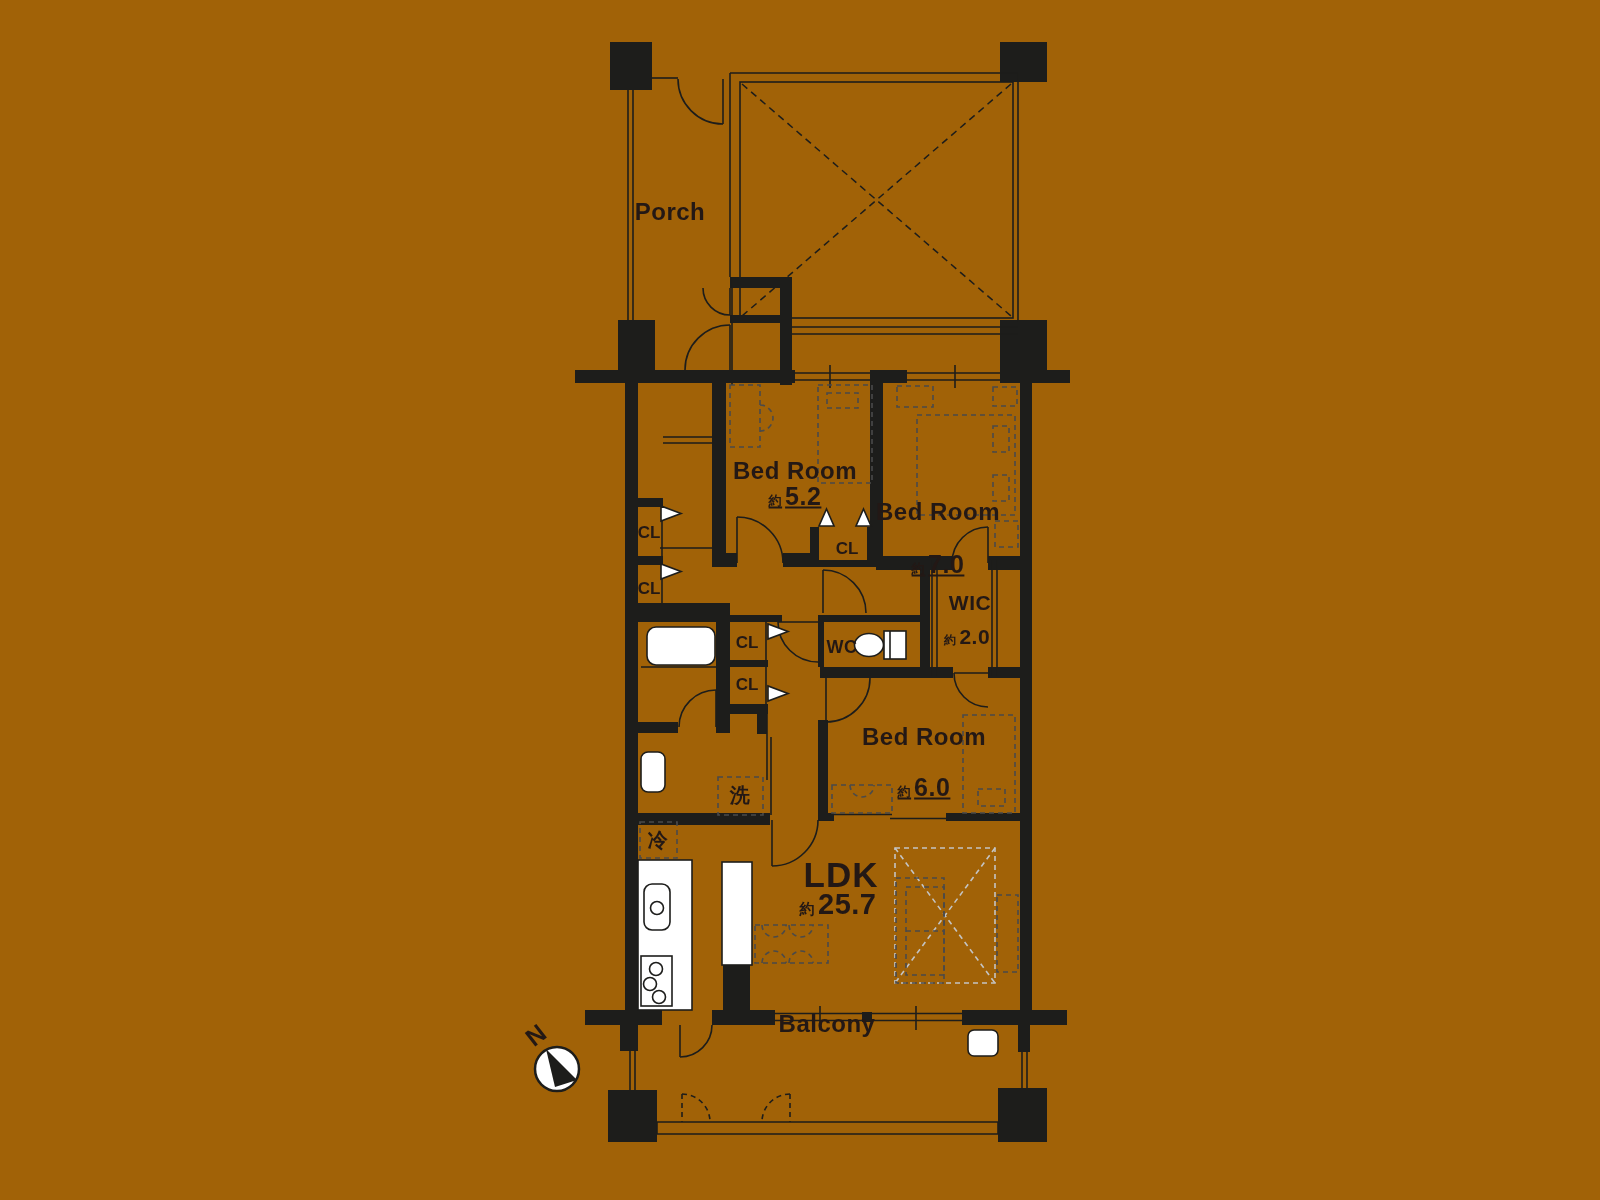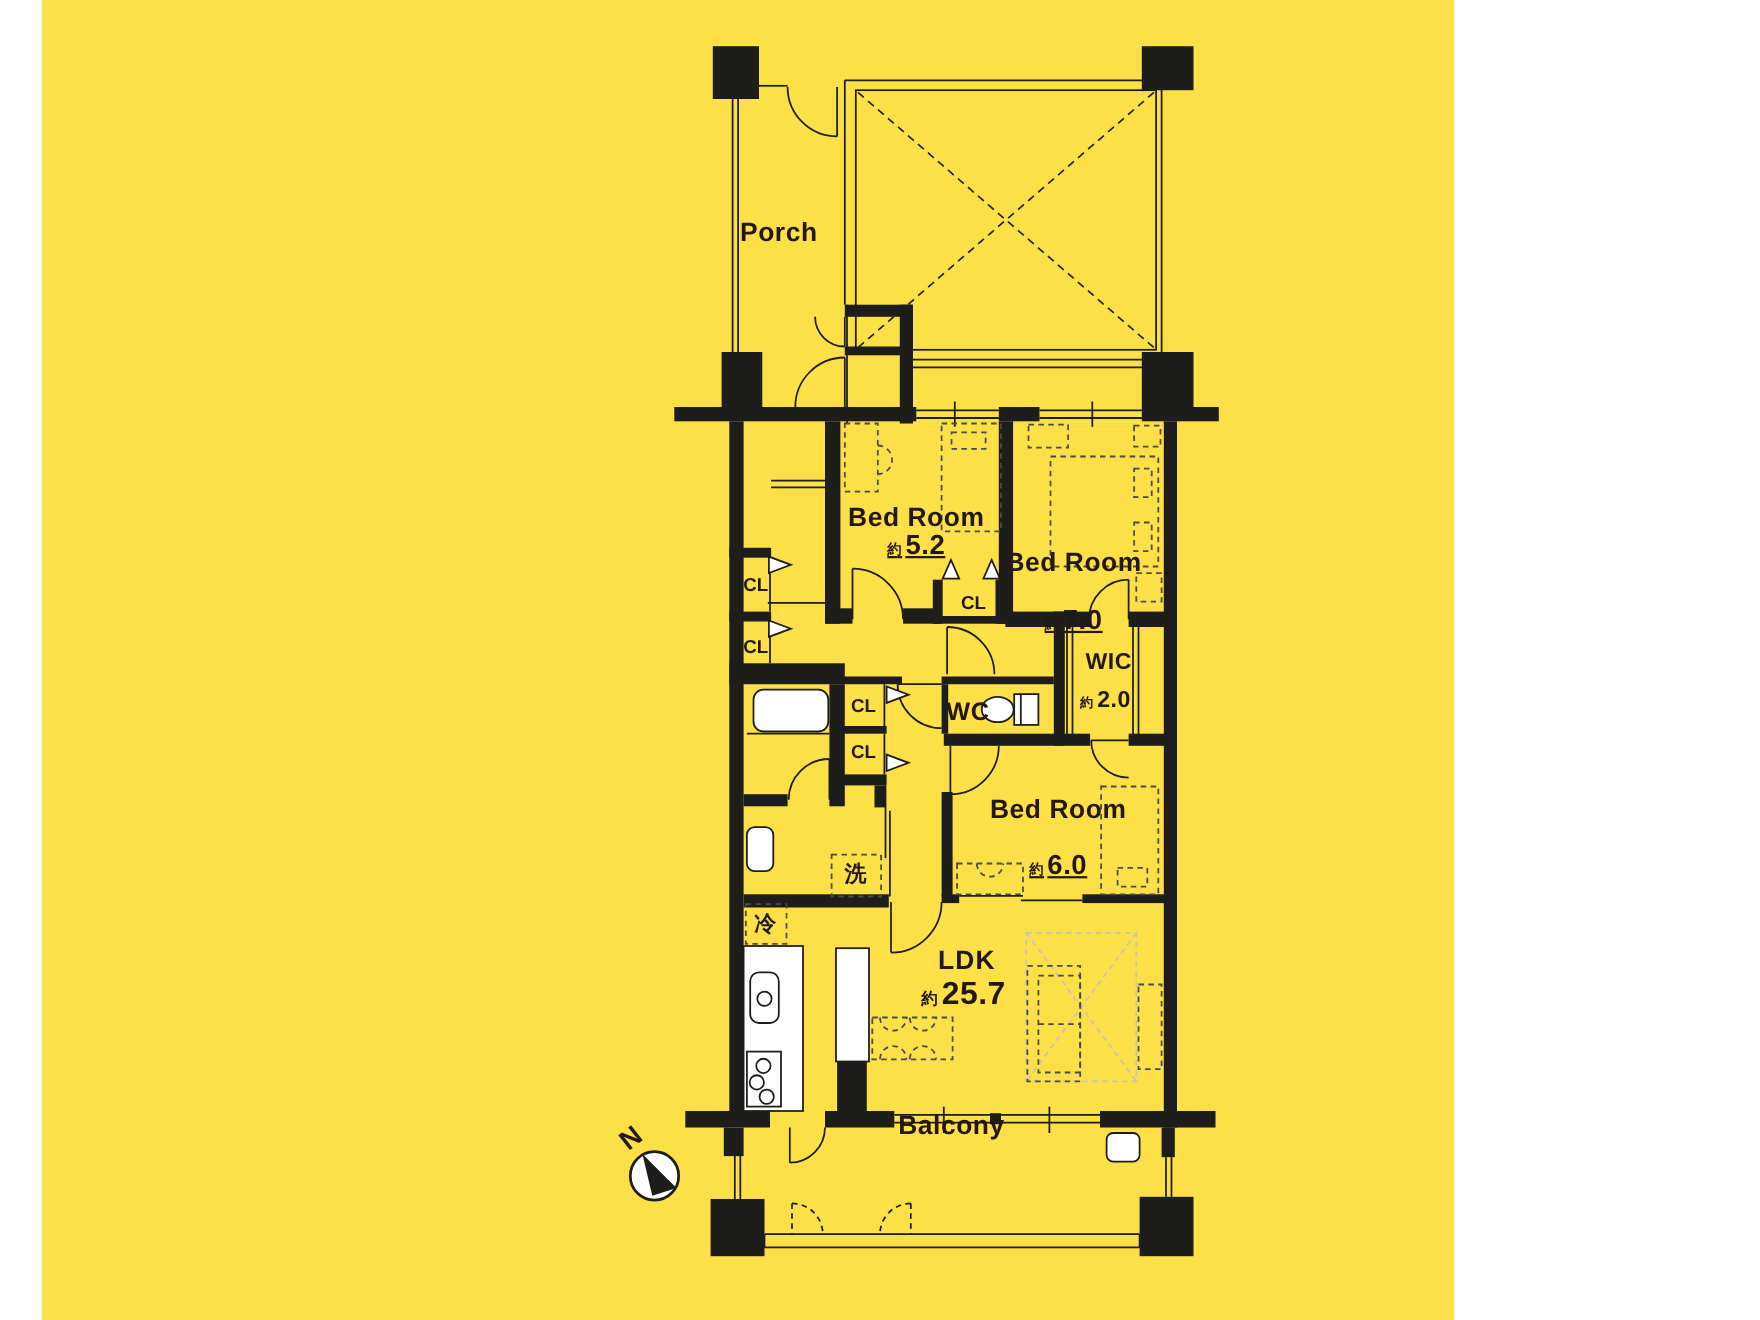--- a/index.html
+++ b/index.html
@@ -1,30 +1,30 @@
 <!DOCTYPE html>
 <html><head>
 <meta charset="utf-8">
 <style>
   html,body{margin:0;padding:0;background:#ffffff;}
-  #stage{position:relative;width:1284px;height:1200px;background:#fde047;overflow:hidden;
-         font-family:"Liberation Sans",sans-serif;margin-left:38px;}
+  #stage{position:relative;width:1600px;height:1200px;background:#a16207;overflow:hidden;
+         font-family:"Liberation Sans",sans-serif;}
   #plan-svg{position:absolute;left:0;top:0;}
   .lbl{position:absolute;transform:translate(-50%,-50%);font-weight:bold;color:#231815;
        white-space:nowrap;line-height:1;letter-spacing:0.5px;}
   .lbl-room{font-size:24px;}
-  .lbl-big{font-size:24px;letter-spacing:1px;}
+  .lbl-big{font-size:35px;letter-spacing:1px;}
   .lbl-size{font-size:25px;text-decoration:underline;}
   .lbl-size-big{font-size:29px;}
   .lbl-size-sm{font-size:21px;}
   .approx{font-size:13px;font-weight:bold;margin-right:3px;}
   .approx-big{font-size:15px;}
   .approx-sm{font-size:12px;}
   .lbl-cl{font-size:17px;letter-spacing:0;}
-  .lbl-wc{font-size:23px;}
+  .lbl-wc{font-size:18px;}
   .lbl-jp{font-size:20px;}
   .lbl-n{font-size:25px;transform:translate(-50%,-50%) rotate(-38deg);}
 </style>
 </head>
 <body>
 
 <div id="stage">
 
 <svg id="plan-svg" width="1600" height="1200" viewBox="0 0 1600 1200">
 

